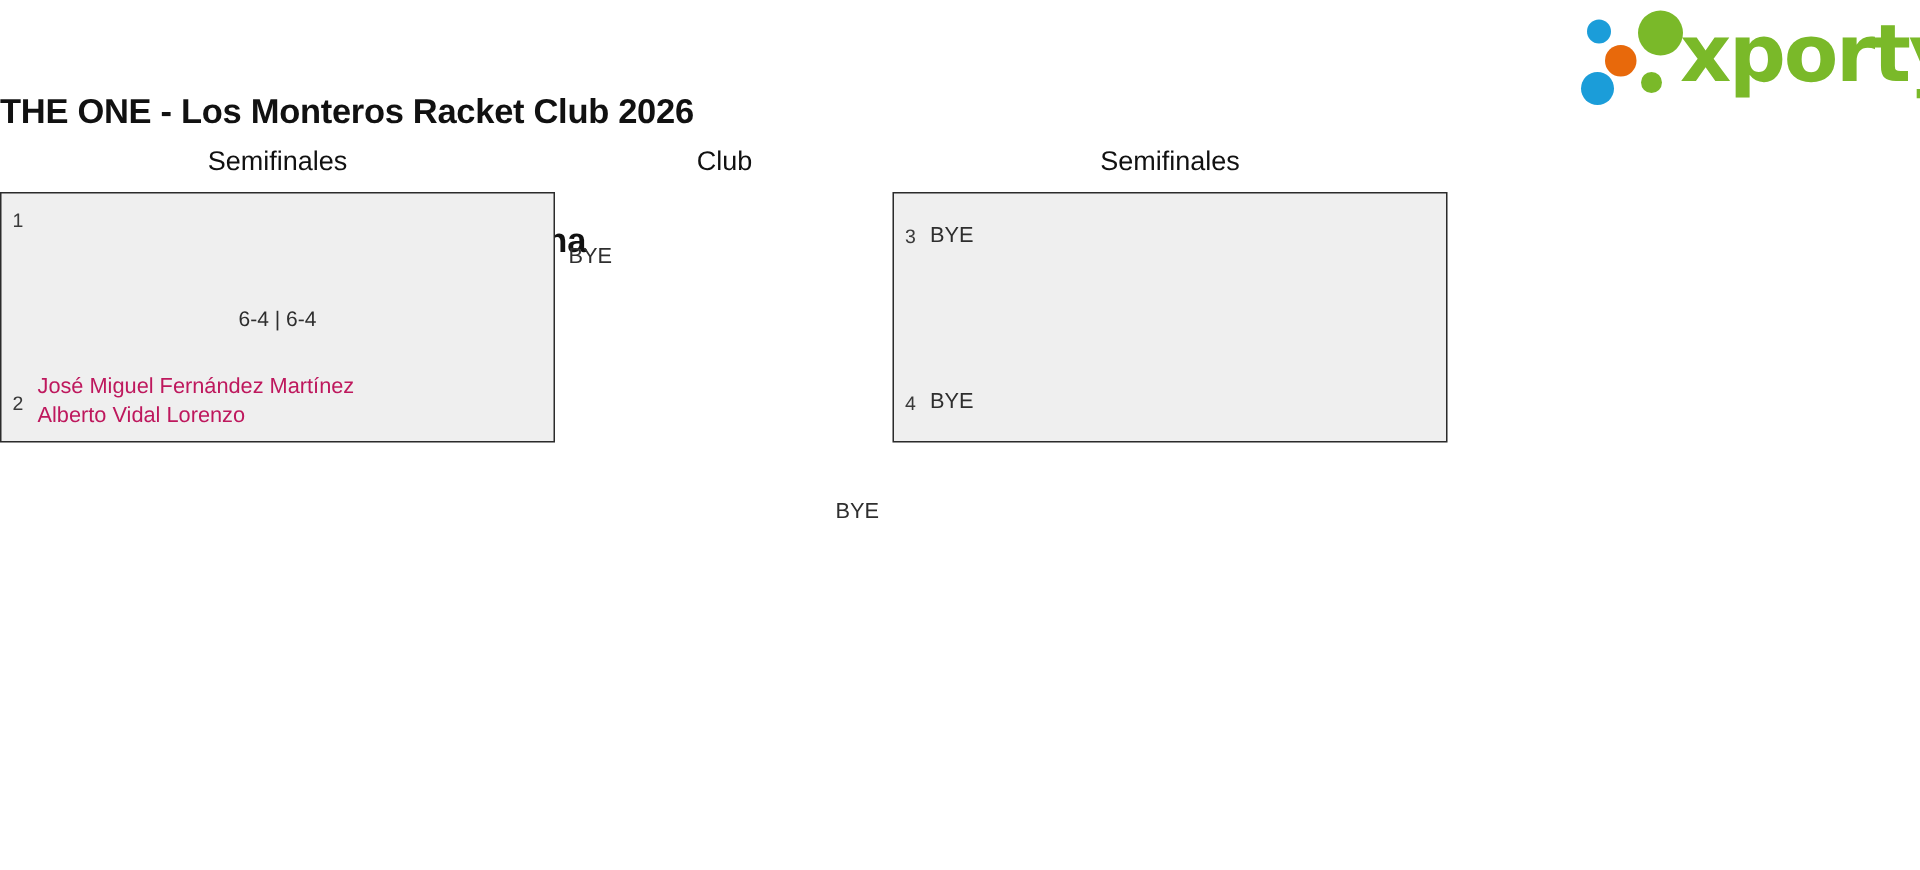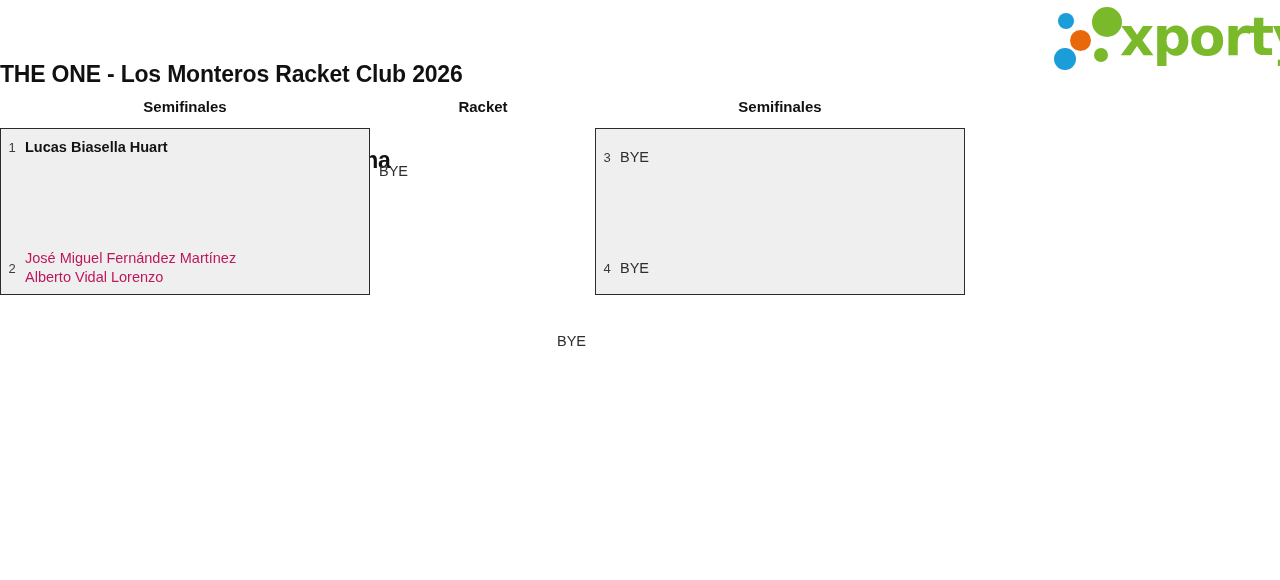--- a/index.html
+++ b/index.html
@@ -67,22 +67,22 @@
     letter-spacing: -1.5px;
     color: #7ab929;
     line-height: 64px;
     font-family: "DejaVu Sans", sans-serif;
   }
 
   
   .round-header {
     position: absolute;
     top: 97px;
-    font-size: 15px;
-    font-weight: bold;
+    font-size: 18px;
+    font-weight: normal;
     color: #111111;
     text-align: center;
     line-height: 20px;
     white-space: nowrap;
   }
   .round-header.left   { left: 0px;   width: 370px; }
   .round-header.middle { left: 398px; width: 170px; }
   .round-header.right  { left: 595px; width: 370px; }
 
   
@@ -180,32 +180,32 @@
       <span class="dot dot-blue-bot"></span>
       <span class="dot dot-green-big"></span>
       <span class="dot dot-green-sm"></span>
     </div>
     <div class="logo-wordmark">xporty</div>
   </div>
 
 </div>
 
 <div class="round-header left">Semifinales</div>
-<div class="round-header middle">Racket</div>
+<div class="round-header middle">Club</div>
 <div class="round-header right">Semifinales</div>
 
 <div class="match-box left">
 
   <div class="team-row top">
     <span class="seed">1</span>
     <span class="team-names winner">
-      <span class="player">Lucas Biasella Huart</span>
     </span>
   </div>
 
+  <div class="match-score">6-4 | 6-4</div>
 
   <div class="team-row bottom">
     <span class="seed">2</span>
     <span class="team-names">
       <span class="player">José Miguel Fernández Martínez</span>
       <span class="player">Alberto Vidal Lorenzo</span>
     </span>
   </div>
 
 </div>

